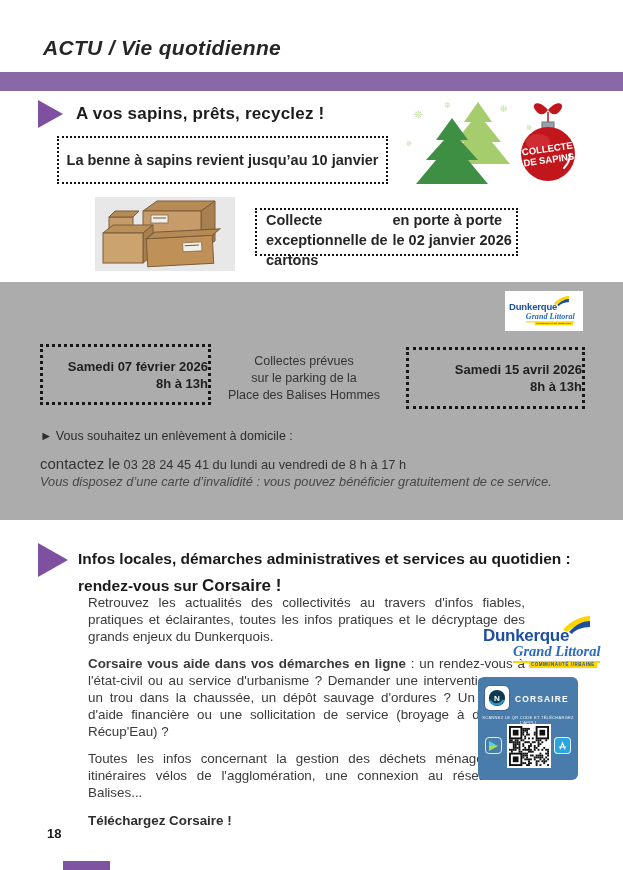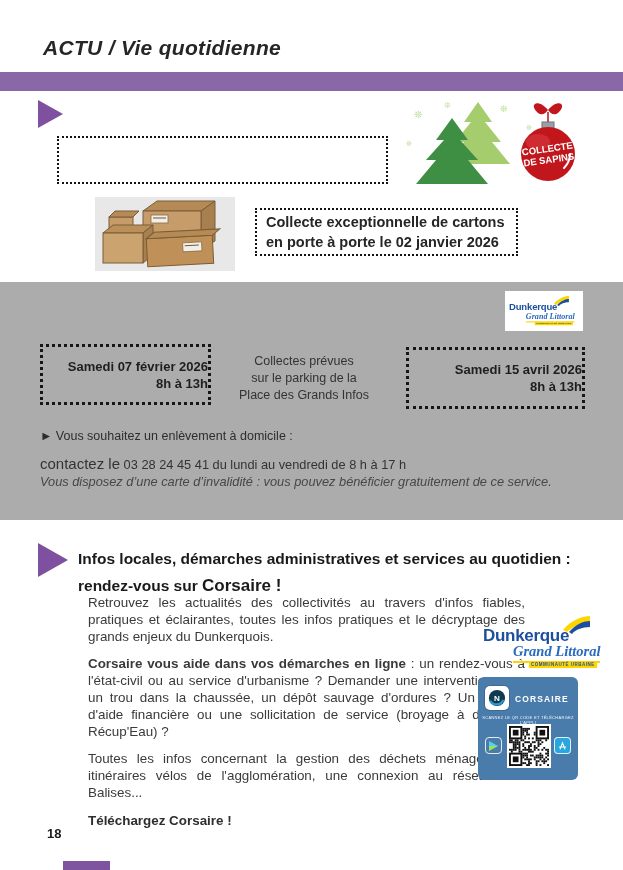--- a/index.html
+++ b/index.html
@@ -16,21 +16,21 @@
   .tri-1{left:38px;top:100px;border-top:14px solid transparent;border-bottom:14px solid transparent;border-left:25px solid #7e509f;}
   .tri-2{left:38px;top:543px;border-top:17px solid transparent;border-bottom:17px solid transparent;border-left:30px solid #7e509f;}
   
   .sapins-title{position:absolute;left:76px;top:104px;font-size:17px;font-weight:bold;color:#1c1c1c;letter-spacing:.2px;}
   .benne-box{position:absolute;left:57px;top:136px;width:327px;height:44px;border:2px dotted #111;
     display:flex;flex-direction:column;justify-content:center;text-align:center;
     font-weight:bold;font-size:14.5px;line-height:20px;color:#262626;}
   .tree-art{position:absolute;left:400px;top:96px;width:196px;height:92px;}
   .boxes-art{position:absolute;left:95px;top:197px;width:140px;height:74px;}
   .cartons-box{position:absolute;left:255px;top:208px;width:263px;height:48px;border:2px dotted #111;
-    display:flex;flex-direction:column;justify-content:center;padding-left:9px;box-sizing:border-box;
+    display:flex;justify-content:center;padding-left:9px;box-sizing:border-box;
     font-weight:bold;font-size:14.5px;line-height:20px;color:#262626;}
   
   .gray-band{position:absolute;left:0;top:282px;width:623px;height:238px;background:#acacac;}
   .dech-title{position:absolute;left:40px;top:299px;font-size:13.5px;font-weight:bold;color:#1b1b1b;}
   .logo-box-small{position:absolute;left:505px;top:291px;width:78px;height:40px;background:#fff;overflow:hidden;}
   .logo-scaler{transform:scale(.56);transform-origin:0 0;margin:4px 0 0 4px;}
   .date-box{position:absolute;border:3px dotted #161616;display:flex;flex-direction:column;justify-content:center;
     text-align:right;font-weight:bold;font-size:13px;line-height:17px;color:#1e1e1e;box-sizing:border-box;}
   .date-box-1{left:40px;top:344px;width:171px;height:61px;}
   .date-box-2{left:406px;top:347px;width:179px;height:62px;}
@@ -75,22 +75,24 @@
 </style>
 </head>
 <body>
 
 <div class="page">
 
   <div class="hdr-title">ACTU / Vie quotidienne</div>
   <div class="purple-bar"></div>
 
   <div class="tri tri-1"></div>
+  <div class="sapins-title">A vos sapins, prêts, recyclez !</div>
 
   <div class="benne-box">
+    <span>La benne à sapins revient jusqu’au 10 janvier</span>
   </div>
 
   <svg class="tree-art" viewBox="0 0 196 92">
     <text x="14" y="22" font-size="10" fill="#b5d98a">❊</text>
     <text x="44" y="12" font-size="8" fill="#b5d98a">❊</text>
     <text x="100" y="16" font-size="9" fill="#b5d98a">❊</text>
     <text x="126" y="34" font-size="7" fill="#b5d98a">❊</text>
     <text x="6" y="50" font-size="7" fill="#b5d98a">❊</text>
     <polygon points="78,6 92,26 85,26 101,46 92,46 110,68 46,68 64,46 55,46 71,26 64,26" fill="#a6cd6d"></polygon>
     <polygon points="52,22 68,44 60,44 78,64 68,64 88,88 16,88 36,64 26,64 44,44 36,44" fill="#3e8f44"></polygon>
@@ -145,21 +147,21 @@
     </div>
   </div>
 
   <div class="date-box date-box-1">
     <span>Samedi 07 février 2026</span>
     <span>8h à 13h</span>
   </div>
   <div class="collectes-center">
     <div>Collectes prévues</div>
     <div>sur le parking de la</div>
-    <div>Place des Grands Infos</div>
+    <div>Place des Balises Hommes</div>
   </div>
   <div class="date-box date-box-2">
     <span>Samedi 15 avril 2026</span>
     <span>8h à 13h</span>
   </div>
 
   <div class="pickup-line">► Vous souhaitez un enlèvement à domicile :</div>
 
   <div class="contact-block">
     <div><span class="contact-big">contactez le</span><span> 03 28 24 45 41 du lundi au vendredi de 8 h  à 17 h</span></div>

